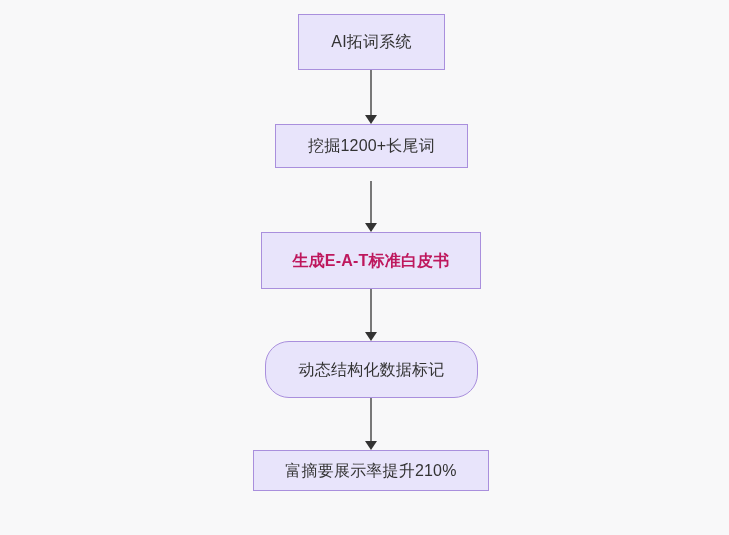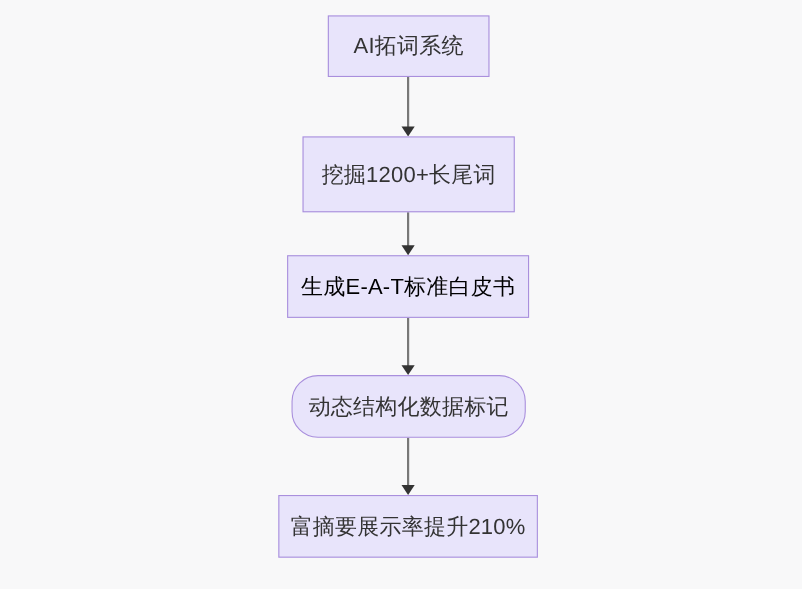--- a/index.html
+++ b/index.html
@@ -25,21 +25,21 @@
     box-sizing: border-box;
     background: #e8e4fb;
     border: 1.6px solid #a98fdd;
     display: flex;
     align-items: center;
     justify-content: center;
     border-radius: 0;
   }
 
   .node-label {
-    font-size: 20px;
+    font-size: 16px;
     line-height: 1;
     color: #333333;
     letter-spacing: 0.2px;
     white-space: nowrap;
     text-align: center;
   }
 
   
   .connector {
     position: absolute;
@@ -81,26 +81,26 @@
     <div class="head" style="border-top-color: rgb(51, 51, 51);"></div>
   </div>
   <div class="connector" style="left: 365px; top: 398px; height: 52px;">
     <div class="stem" style="height: 44px; background: rgb(120, 120, 120);"></div>
     <div class="head" style="border-top-color: rgb(51, 51, 51);"></div>
   </div>
 
   <div class="node" style="left: 298px; top: 14px; width: 147px; height: 56px; background: rgb(232, 228, 251); border-color: rgb(169, 143, 221);">
     <span class="node-label" style="color: rgb(51, 51, 51);">AI拓词系统</span>
   </div>
-  <div class="node" style="left: 275px; top: 124px; width: 193px; height: 69px; background: rgb(232, 228, 251); border-color: rgb(169, 143, 221);">
+  <div class="node" style="left: 275px; top: 124px; width: 193px; height: 44px; background: rgb(232, 228, 251); border-color: rgb(169, 143, 221);">
     <span class="node-label" style="color: rgb(51, 51, 51);">挖掘1200+长尾词</span>
   </div>
   <div class="node" style="left: 261px; top: 232px; width: 220px; height: 57px; background: rgb(232, 228, 251); border-color: rgb(169, 143, 221);">
-    <span class="node-label" style="color: #000000;">生成E-A-T标准白皮书</span>
+    <span class="node-label" style="color: #be185d; font-weight: bold;">生成E-A-T标准白皮书</span>
   </div>
   <div class="node" style="left: 265px; top: 341px; width: 213px; height: 57px; background: rgb(232, 228, 251); border-color: rgb(169, 143, 221); border-radius: 24px;">
     <span class="node-label" style="color: rgb(51, 51, 51);">动态结构化数据标记</span>
   </div>
-  <div class="node" style="left: 253px; top: 450px; width: 236px; height: 57px; background: rgb(232, 228, 251); border-color: rgb(169, 143, 221);">
+  <div class="node" style="left: 253px; top: 450px; width: 236px; height: 41px; background: rgb(232, 228, 251); border-color: rgb(169, 143, 221);">
     <span class="node-label" style="color: rgb(51, 51, 51);">富摘要展示率提升210%</span>
   </div>
 
 </div>
 
 </body></html>

